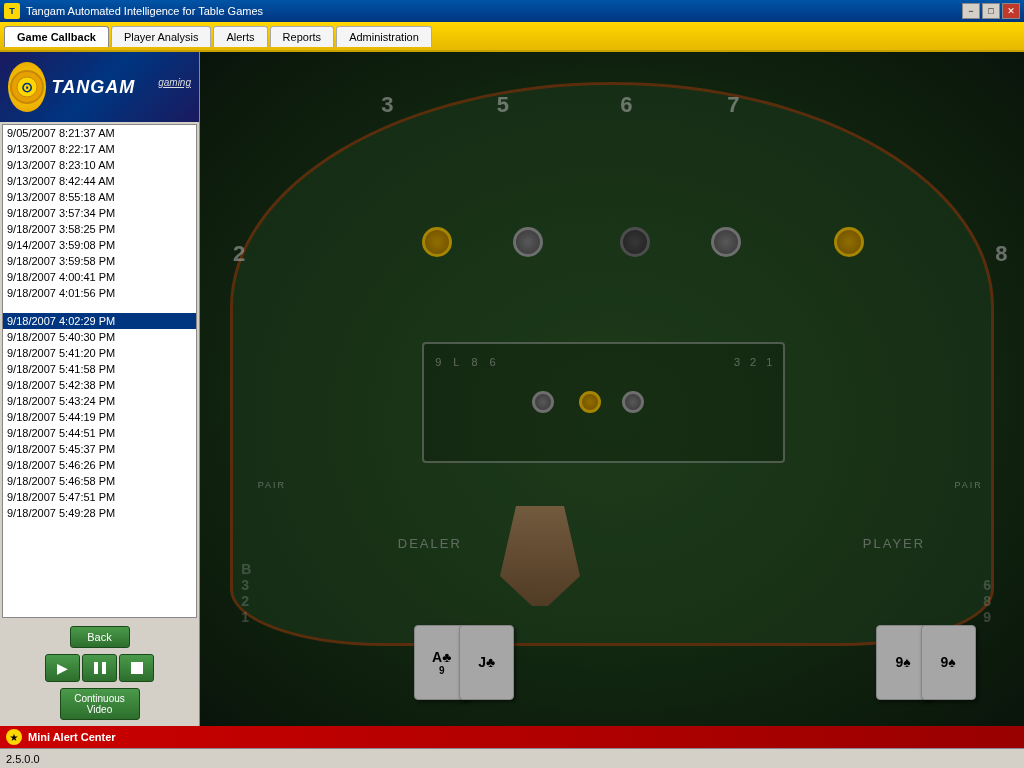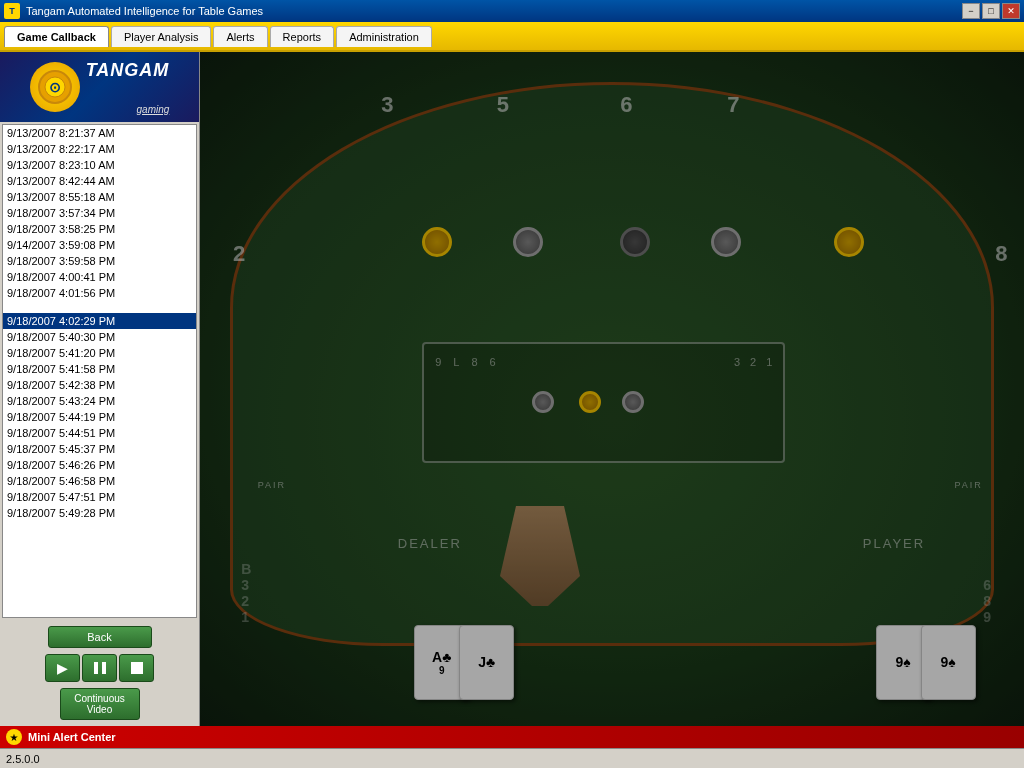--- a/index.html
+++ b/index.html
@@ -140,21 +140,21 @@
 
     
     #bottom-buttons {
       padding: 6px;
       display: flex;
       flex-direction: column;
       align-items: center;
       gap: 6px;
     }
     .back-btn {
-      width: 104px;
+      width: 60px;
       padding: 4px 12px;
       background: linear-gradient(to bottom, #4a9a4a, #2d6e2d);
       color: white;
       border: 1px solid #1a4a1a;
       border-radius: 3px;
       cursor: pointer;
       font-size: 11px;
       text-align: center;
     }
     #playback-controls {
@@ -330,29 +330,29 @@
   <div id="left-panel">
 
     <div id="logo-area">
       <div id="logo-circle">
         <svg width="36" height="36" viewBox="0 0 36 36">
           <circle cx="18" cy="18" r="16" fill="#e6a000" stroke="#c8880a" stroke-width="2"></circle>
           <circle cx="18" cy="18" r="10" fill="#ffd700" stroke="#c8880a" stroke-width="1"></circle>
           <text x="18" y="23" text-anchor="middle" font-size="14" font-weight="bold" fill="#003580">⊙</text>
         </svg>
       </div>
-      <div style="display:flex; flex-direction:column;gap:23px;">
+      <div style="display:flex; flex-direction:row;gap:23px;">
         <span style="color:white; font-size:18px; font-weight:bold; font-style:italic; letter-spacing:1px;">TANGAM</span>
         <span style="color:#ddd; font-size:10px; font-style:italic; text-align:right;text-decoration:underline;">gaming</span>
       </div>
     </div>
 
 
     <div id="results-list">
-    <div class="result-item">9/13/2007 8:21:37 AM</div>
+    <div class="result-item">9/05/2007 8:21:37 AM</div>
         <div class="result-item">9/13/2007 8:22:17 AM</div>
         <div class="result-item">9/13/2007 8:23:10 AM</div>
         <div class="result-item">9/13/2007 8:42:44 AM</div>
         <div class="result-item">9/13/2007 8:55:18 AM</div>
         <div class="result-item">9/18/2007 3:57:34 PM</div>
         <div class="result-item">9/18/2007 3:58:25 PM</div>
         <div class="result-item">9/14/2007 3:59:08 PM</div>
         <div class="result-item">9/18/2007 3:59:58 PM</div>
         <div class="result-item">9/18/2007 4:00:41 PM</div>
         <div class="result-item">9/18/2007 4:01:56 PM</div>

